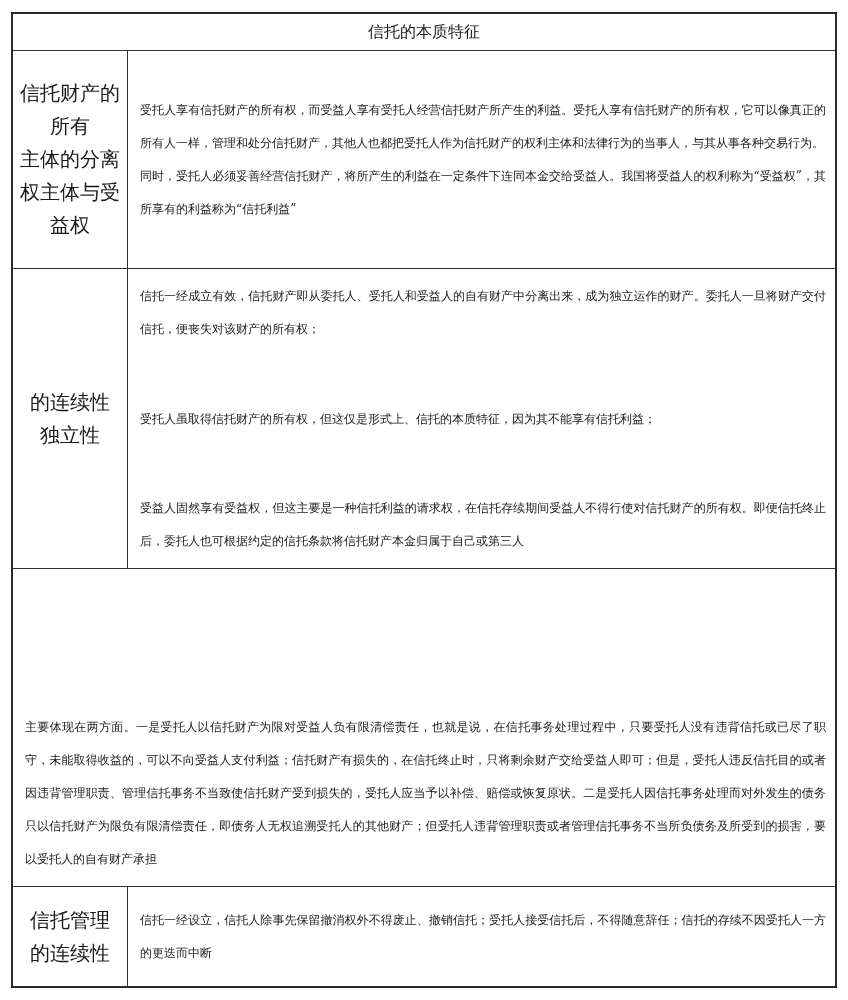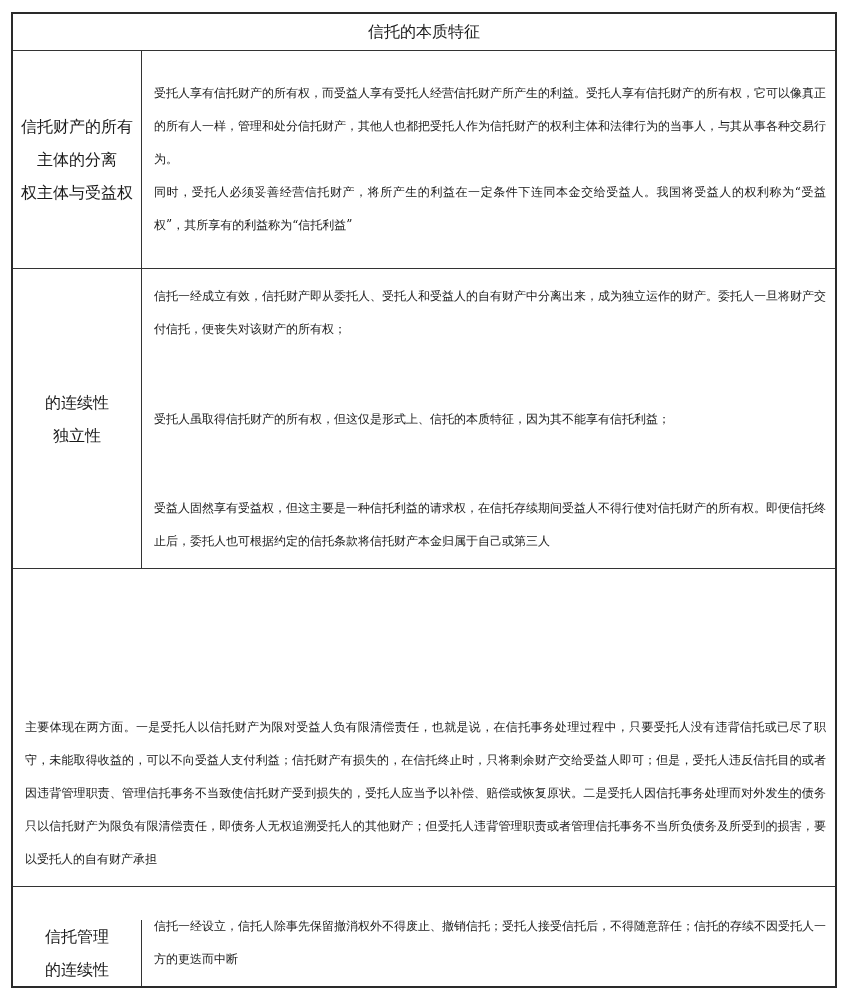--- a/index.html
+++ b/index.html
@@ -6,30 +6,30 @@
   body { width: 848px; height: 1000px; position: relative; overflow: hidden;
          font-family: "DejaVu Serif", "Liberation Serif", serif; color: #1a1a1a; }
   .tbl { position: absolute; left: 11px; top: 12px; width: 826px;
          border: 2px solid #2a2a2a; box-sizing: border-box; }
   .hdr { height: 36px; border-bottom: 1.5px solid #333; display: flex;
          align-items: center; justify-content: center;
          font-family: "DejaVu Sans", "Liberation Sans", sans-serif;
          font-weight: normal; font-size: 16px; }
   .row { display: flex; border-bottom: 1.5px solid #333; box-sizing: border-box; }
   .row:last-child { border-bottom: none; }
-  .lab { width: 129px; border-right: 1.5px solid #333; display: flex; align-items: center;
-         justify-content: center; text-align: center; font-size: 16px; line-height: 33px;
+  .lab { width: 115px; border-right: 1.5px solid #333; display: flex; align-items: center;
+         justify-content: center; text-align: center; font-size: 20px; line-height: 33px;
          padding: 0 6px; box-sizing: border-box; }
   .cnt { flex: 1; padding: 10px 9px 10px 12px; font-size: 12px; line-height: 33px;
          text-align: justify; box-sizing: border-box; display: flex; flex-direction: column; justify-content: center; }
   .cnt p { margin: 0; }
   .r1 { height: 218px; }
   .r2 { height: 300px; }
   .r3 { height: 318px; }
-  .r4 { height: 99px; align-items: flex-end; }
+  .r4 { height: 99px; }
   .r2 .cnt { justify-content: space-between; padding-top: 11px; }
   .r3 .cnt { justify-content: flex-end; padding-top: 8px; }
 </style>
 </head>
 <body>
 
 <div class="tbl">
   <div class="hdr">信托的本质特征</div>
 
   <div class="row r1">

